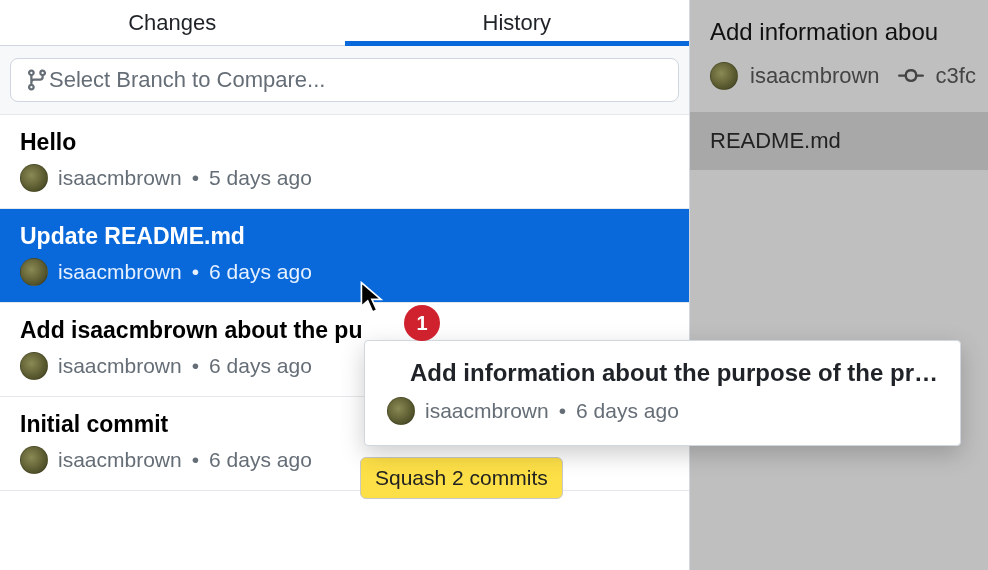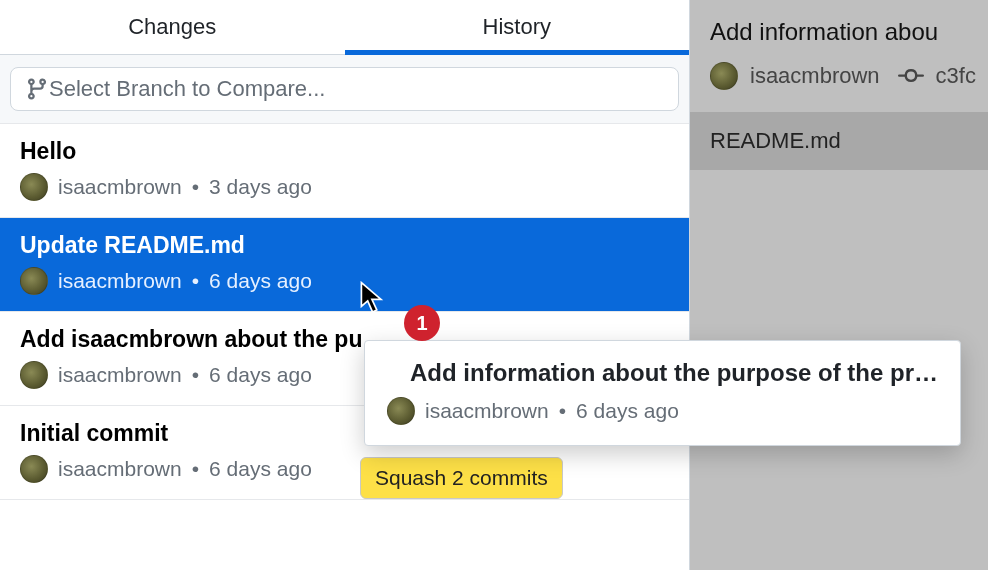--- a/index.html
+++ b/index.html
@@ -1,19 +1,19 @@
 <!DOCTYPE html>
 <html><head>
   <meta charset="utf-8">
   <style>
     * { box-sizing: border-box; margin: 0; padding: 0; }
     html, body { width: 988px; height: 570px; overflow: hidden; font-family: -apple-system, BlinkMacSystemFont, "Segoe UI", Helvetica, Arial, sans-serif; background: #fff; }
     .app { display: flex; width: 988px; height: 570px; position: relative; }
     .left-panel { width: 690px; height: 570px; border-right: 1px solid #d0d7de; display: flex; flex-direction: column; }
-    .tabs { display: flex; height: 55px; }
+    .tabs { display: flex; height: 46px; }
     .tab { flex: 1; display: flex; align-items: center; justify-content: center; font-size: 22px; color: #1f2328; cursor: pointer; border-bottom: 1px solid #d0d7de; position: relative; }
     .tab.active { font-weight: 400; }
     .tab.active::after { content: ""; position: absolute; bottom: -1px; left: 0; right: 0; height: 5px; background: #0969da; }
     .branch-compare-wrap { padding: 12px 10px; border-bottom: 1px solid #e6e8eb; background: #f6f8fa; }
     .branch-compare { display: flex; align-items: center; height: 44px; padding: 0 14px; background: #fff; border: 1px solid #d0d7de; border-radius: 8px; color: #656d76; font-size: 22px; cursor: pointer; }
     .branch-compare svg { flex-shrink: 0; }
     .commit-list { flex: 1; }
     .commit { padding: 14px 20px 16px 20px; border-bottom: 1px solid #e6e8eb; cursor: pointer; }
     .commit.selected { background: #0969da; color: #fff; }
     .commit-title { font-size: 23px; font-weight: 700; margin-bottom: 8px; white-space: nowrap; overflow: hidden; text-overflow: ellipsis; }
@@ -60,21 +60,21 @@
     </div>
 
     <div class="commit-list">
 
       <div class="commit">
         <div class="commit-title">Hello</div>
         <div class="commit-meta">
           <div class="avatar"></div>
           <span>isaacmbrown</span>
           <span class="dot-sep">•</span>
-          <span>3 days ago</span>
+          <span>5 days ago</span>
         </div>
       </div>
 
       <div class="commit selected">
         <div class="commit-title">Update README.md</div>
         <div class="commit-meta">
           <div class="avatar"></div>
           <span>isaacmbrown</span>
           <span class="dot-sep">•</span>
           <span>6 days ago</span>

